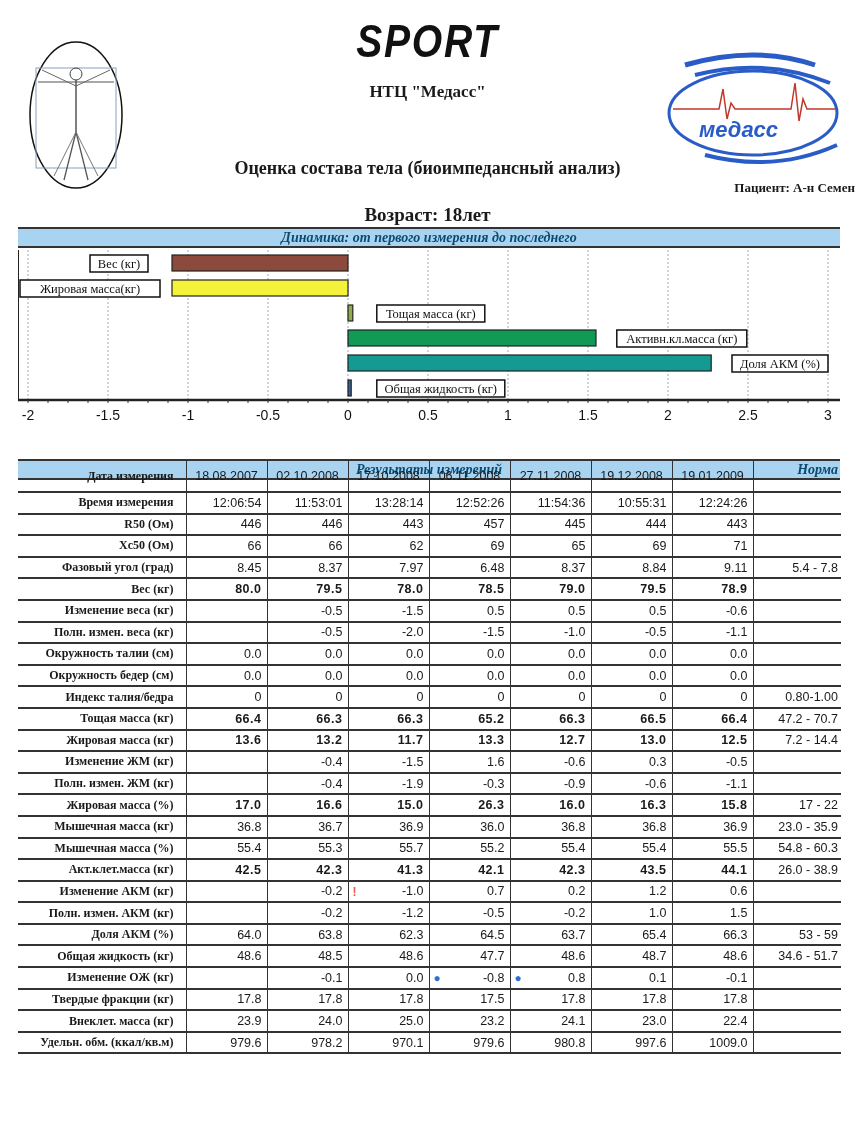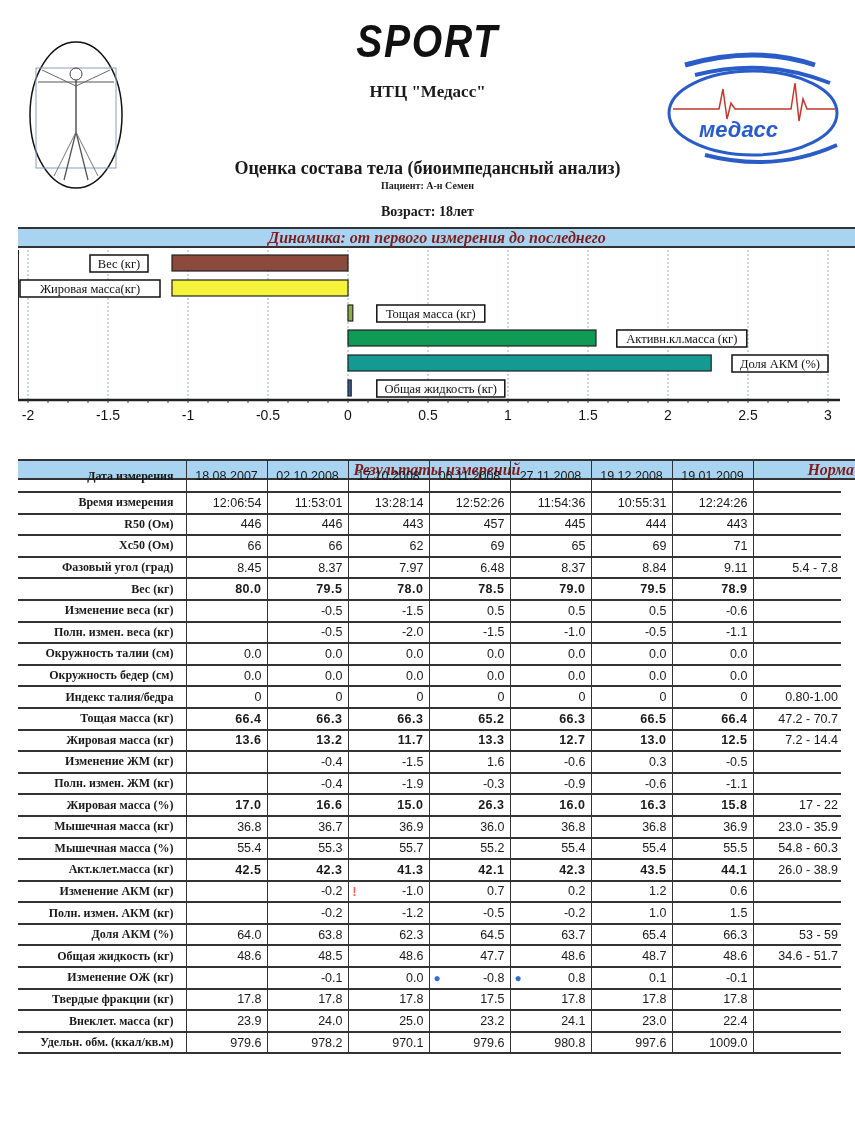--- a/index.html
+++ b/index.html
@@ -4,24 +4,24 @@
 <style>
   html, body { margin:0; padding:0; background:#ffffff; }
   body { width:855px; height:1143px; position:relative; overflow:hidden; font-family:"Liberation Serif", serif; color:#1a1a1a; }
 
   .logo-left { position:absolute; left:28px; top:40px; width:96px; height:150px; }
   .logo-right { position:absolute; left:665px; top:45px; width:178px; height:128px; }
 
   .sport { position:absolute; left:0; width:855px; top:14px; text-align:center; font-family:"Liberation Sans", sans-serif; font-style:italic; font-weight:bold; font-size:46px; letter-spacing:2px; color:#111; transform:scaleX(0.85); }
   .company { position:absolute; left:0; width:855px; top:82px; text-align:center; font-weight:bold; font-size:17px; }
   .title { position:absolute; left:0; width:855px; top:158px; text-align:center; font-weight:bold; font-size:18px; }
-  .patient { position:absolute; left:0; width:855px; top:180px; text-align:center; font-weight:bold; font-size:10px; }
-  .age { position:absolute; left:0; width:855px; top:204px; text-align:center; font-weight:bold; font-size:14px; }
-
-  .band { position:absolute; left:18px; width:822px; height:17px; background:#a8d4f2; border-top:2px solid #333; border-bottom:2px solid #333; font-style:italic; font-weight:bold; font-size:16px; line-height:17px; color:#7f1d1d;padding-left:16px; }
+  .patient { position:absolute; left:0; width:855px; top:180px; text-align:right; font-weight:bold; font-size:13px; }
+  .age { position:absolute; left:0; width:855px; top:204px; text-align:center; font-weight:bold; font-size:19px; }
+
+  .band { position:absolute; left:18px; width:822px; height:17px; background:#a8d4f2; border-top:2px solid #333; border-bottom:2px solid #333; font-style:italic; font-weight:bold; font-size:14px; line-height:17px; color:#0c4a6e; }
   .band.chart-band { top:227px; text-align:center; }
   .band.table-band { top:459px; }
   .band .band-title { position:absolute; left:0; right:0; text-align:center; }
   .band .norma { position:absolute; right:2px; top:0; }
 
   .chart { position:absolute; left:18px; top:248px; width:822px; height:180px; }
   .chart svg { position:absolute; left:0; top:0; }
   .tick-label { font-family:"Liberation Sans", sans-serif; font-size:14px; fill:#111; }
   .bar-label-box { fill:#fff; stroke:#111; stroke-width:1.5; }
   .bar-label { font-family:"Liberation Serif", serif; font-size:12.5px; fill:#111; }

